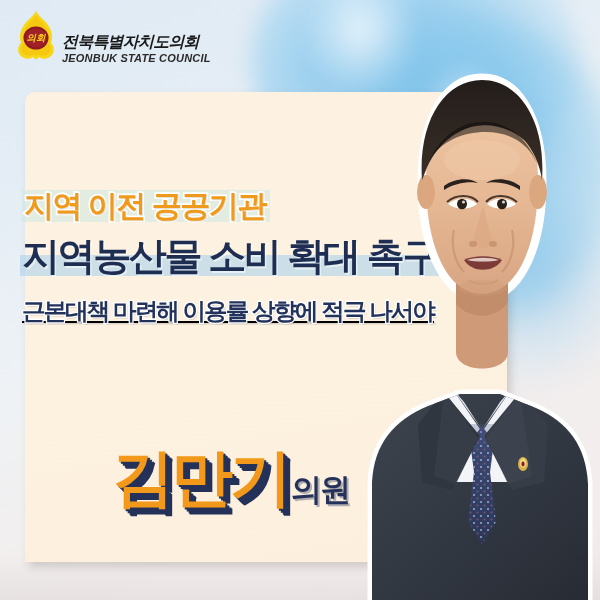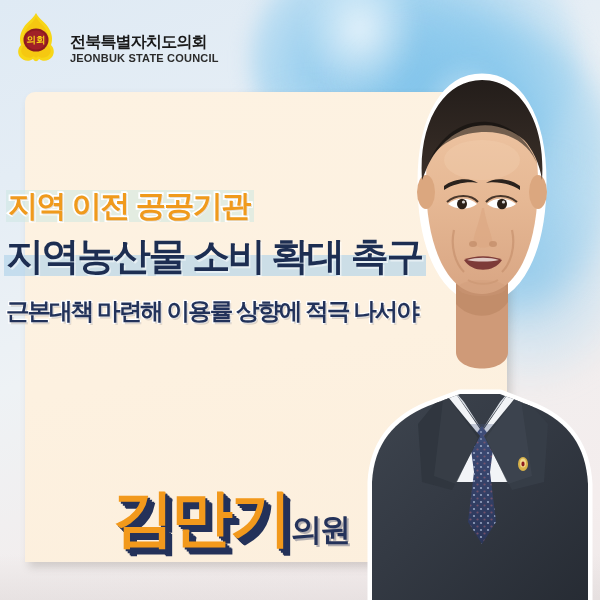--- a/index.html
+++ b/index.html
@@ -76,23 +76,24 @@
                 rgba(255,255,255,0.6) 0%,
                 rgba(255,255,255,0.0) 72%);
     filter: blur(8px);
   }
 
   
   .logo-bar {
     position: absolute;
     left: 14px; top: 10px;
     display: flex;
-    align-items: flex-end;
-    gap: 12px;
+    align-items: flex-start;
+    gap: 4px;
     z-index: 30;
+    font-style: italic;
   }
   .logo-emblem {
     position: relative;
     width: 44px; height: 52px;
     flex: none;
   }
   .emblem-flame {
     position: absolute; inset: 0;
   }
   .logo-wordmark { line-height: 1; padding-top: 2px; }
@@ -120,23 +121,24 @@
     width: 482px; height: 470px;
     background: linear-gradient(170deg, #fdf2e2 0%, #fdf1e0 55%, #fcefdd 100%);
     border-top-left-radius: 10px;
     box-shadow: 4px 5px 9px rgba(90,80,75,0.22);
     z-index: 10;
   }
 
   
   .copy {
     position: absolute;
-    left: 6px; top: 185px;
+    left: 22px; top: 185px;
     width: 430px;
     z-index: 20;
+    text-decoration: underline;
   }
 
   .line-eyebrow {
     position: relative;
     display: inline-block;
     font-size: 30px;
     font-weight: bold;
     letter-spacing: -1.5px;
     line-height: 1.28;
     color: #f09a1c;
@@ -195,21 +197,20 @@
   }
 
   
   .name-block {
     position: absolute;
     left: 112px; top: 448px;
     z-index: 22;
     display: flex;
     align-items: flex-end;
     white-space: nowrap;
-    margin-top: 40px;
   }
   .name-main {
     font-size: 62px;
     font-weight: bold;
     letter-spacing: -3px;
     line-height: 0.98;
     color: #f2991c;
     text-shadow:
       2px 2px 0 #24325a,
       4px 4px 0 #24325a,

